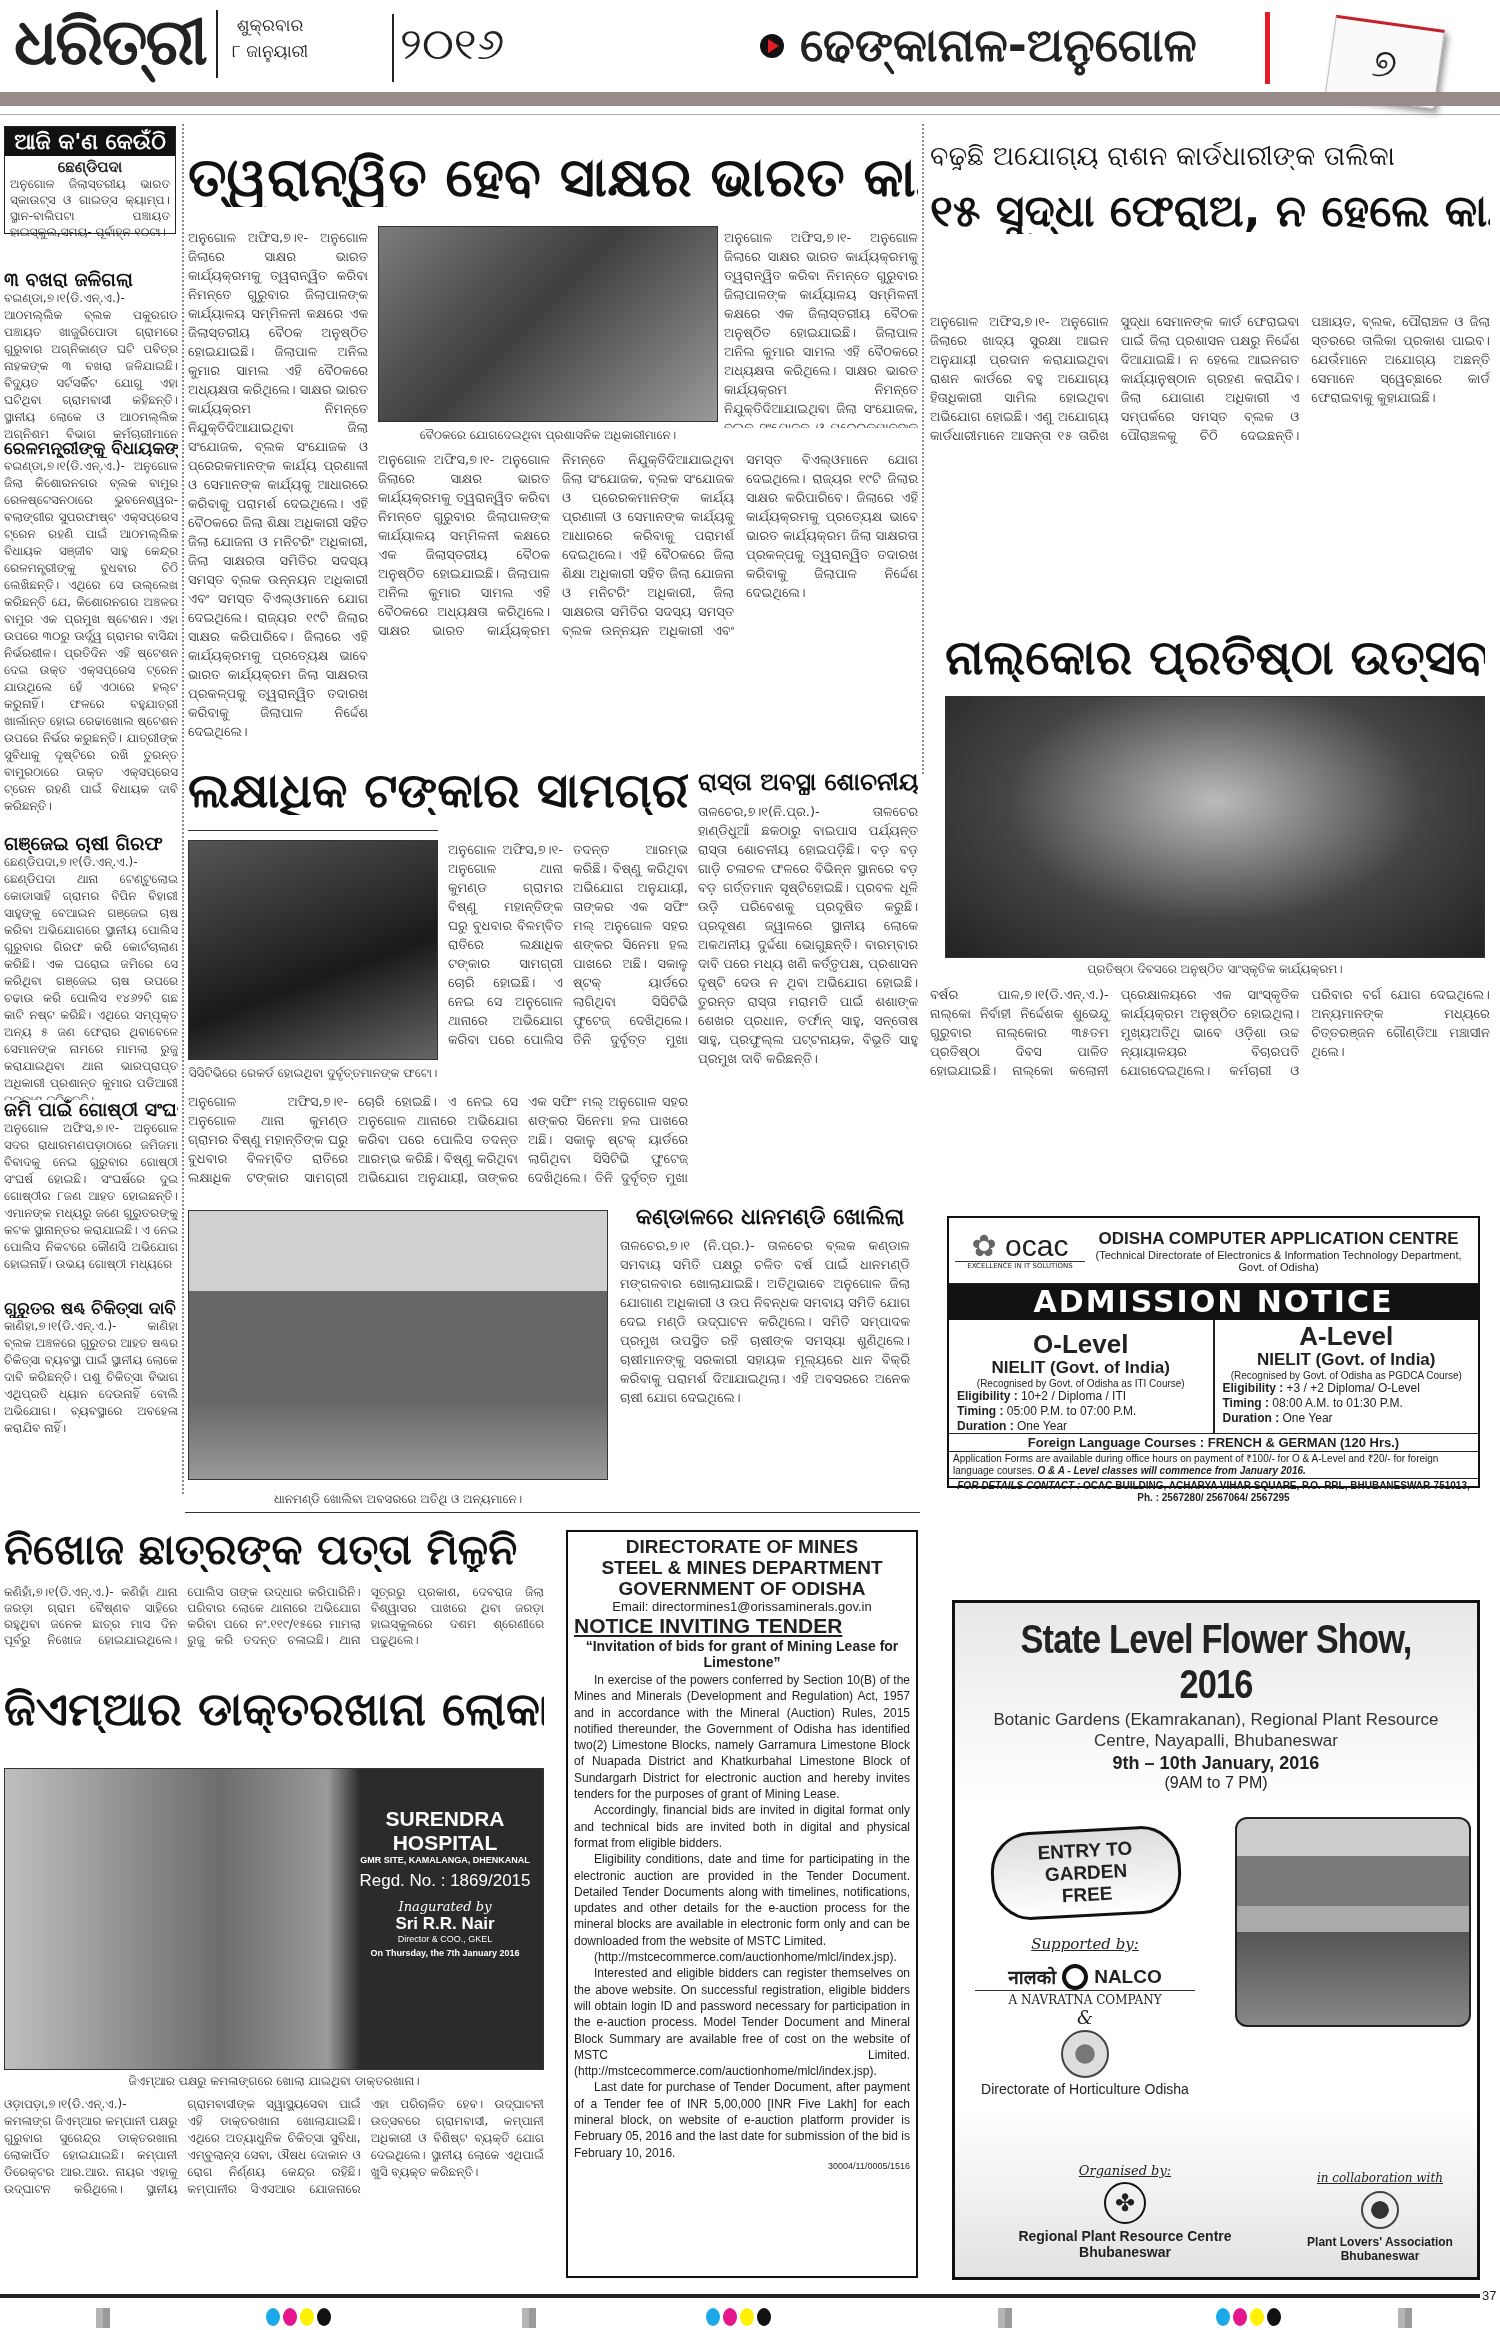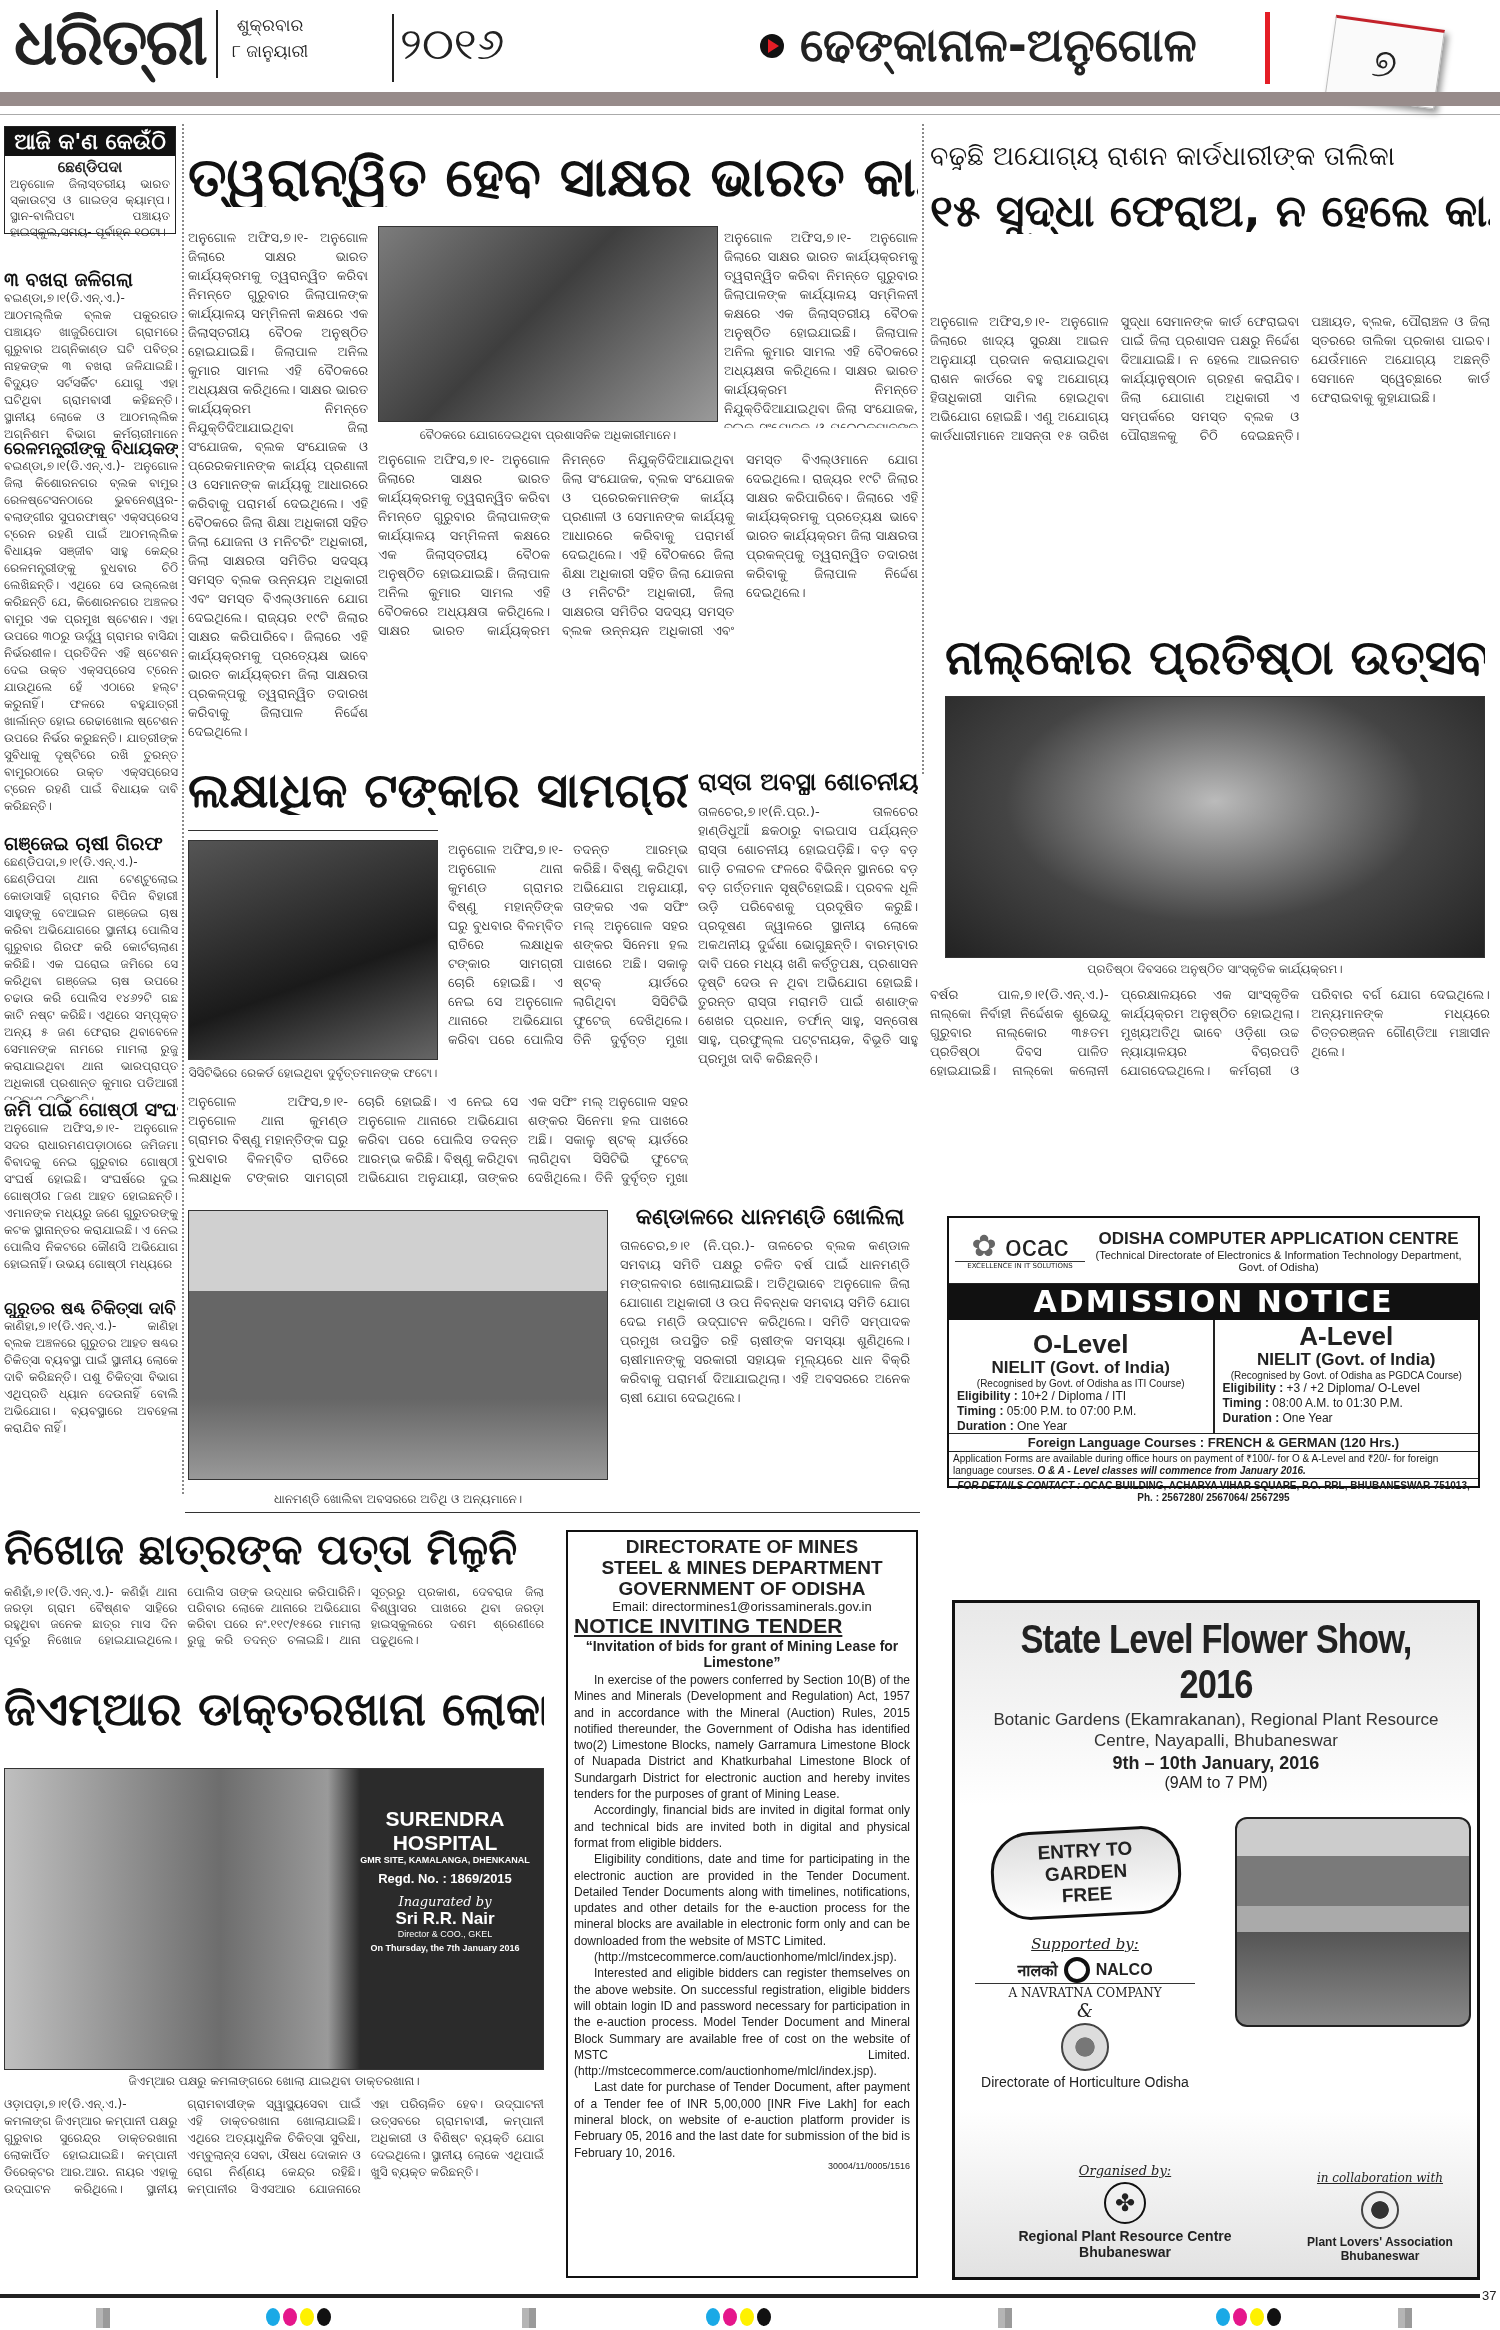--- a/index.html
+++ b/index.html
@@ -153,21 +153,21 @@
 </div>
 
 <div class="abs" style="left:185px;top:1512px;width:735px;height:1px;background:#333"></div>
 <div class="abs hl" style="left:4px;top:1528px;width:540px;font-size:42px">ନିଖୋଜ ଛାତ୍ରଙ୍କ ପତ୍ତା ମିଳୁନି</div>
 <div class="abs txt" style="left:4px;top:1584px;width:540px;height:78px;column-count:3;column-gap:10px;font-size:12px;line-height:16px">କଣିହାଁ,୭।୧(ଡି.ଏନ୍.ଏ.)- କଣିହାଁ ଥାନା ଜରଡ଼ା ଗ୍ରାମ ବୈଷ୍ଣବ ସାହିରେ ରହୁଥିବା ଜନେକ ଛାତ୍ର ମାସ ଦିନ ପୂର୍ବରୁ ନିଖୋଜ ହୋଇଯାଇଥିଲେ। ପୋଲିସ ତାଙ୍କ ଉଦ୍ଧାର କରିପାରିନି। ପରିବାର ଲୋକେ ଥାନାରେ ଅଭିଯୋଗ କରିବା ପରେ ନଂ.୧୧୯/୧୫ରେ ମାମଲା ରୁଜୁ କରି ତଦନ୍ତ ଚଳାଇଛି। ଥାନା ସୂତ୍ରରୁ ପ୍ରକାଶ, ଦେବରାଜ ଜିଲା ବିଶ୍ୱାସର ପାଖରେ ଥିବା ଜରଡ଼ା ହାଇସ୍କୁଲରେ ଦଶମ ଶ୍ରେଣୀରେ ପଢୁଥିଲେ।</div>
 <div class="abs hl" style="left:4px;top:1685px;width:540px;font-size:46px">ଜିଏମ୍ଆର ଡାକ୍ତରଖାନା ଲୋକାର୍ପିତ</div>
 <div class="abs photo" style="left:4px;top:1768px;width:540px;height:302px;background:linear-gradient(90deg,#bfbfbf,#6d6d6d 40%,#9a9a9a 60%,#2b2b2b 66%)">
   <div style="position:absolute;right:8px;top:16px;width:180px;height:270px;color:#fff;text-align:center;font-family:'Liberation Sans',sans-serif">
     <div style="font-size:21px;font-weight:bold;margin-top:22px">SURENDRA HOSPITAL</div>
     <div style="font-size:9px;font-weight:bold">GMR SITE, KAMALANGA, DHENKANAL</div>
-    <div style="font-size:13px;font-weight:bold;margin-top:6px">Regd. No. : 1869/2015</div>
+    <div style="font-size:17px;font-weight:normal;margin-top:6px">Regd. No. : 1869/2015</div>
     <div style="font-size:13px;font-style:italic;font-family:'DejaVu Serif',serif;margin-top:8px">Inagurated by</div>
     <div style="font-size:17px;font-weight:bold">Sri R.R. Nair</div>
     <div style="font-size:9px">Director &amp; COO., GKEL</div>
     <div style="font-size:9px;font-weight:bold;margin-top:4px">On Thursday, the 7th January 2016</div>
   </div>
 </div>
 <div class="abs cap" style="left:4px;top:2074px;width:540px">ଜିଏମ୍ଆର ପକ୍ଷରୁ କମଳାଙ୍ଗରେ ଖୋଲା ଯାଇଥିବା ଡାକ୍ତରଖାନା।</div>
 <div class="abs txt" style="left:4px;top:2096px;width:540px;height:182px;column-count:3;column-gap:10px;font-size:12px;line-height:17px">ଓଡ଼ାପଡ଼ା,୭।୧(ଡି.ଏନ୍.ଏ.)- କମଳାଙ୍ଗ ଜିଏମ୍ଆର କମ୍ପାନୀ ପକ୍ଷରୁ ଗୁରୁବାର ସୁରେନ୍ଦ୍ର ଡାକ୍ତରଖାନା ଲୋକାର୍ପିତ ହୋଇଯାଇଛି। କମ୍ପାନୀ ଡିରେକ୍ଟର ଆର.ଆର. ନାୟର ଏହାକୁ ଉଦ୍‌ଘାଟନ କରିଥିଲେ। ସ୍ଥାନୀୟ ଗ୍ରାମବାସୀଙ୍କ ସ୍ୱାସ୍ଥ୍ୟସେବା ପାଇଁ ଏହି ଡାକ୍ତରଖାନା ଖୋଲାଯାଇଛି। ଏଥିରେ ଅତ୍ୟାଧୁନିକ ଚିକିତ୍ସା ସୁବିଧା, ଏମ୍ବୁଲାନ୍ସ ସେବା, ଔଷଧ ଦୋକାନ ଓ ରୋଗ ନିର୍ଣ୍ଣୟ କେନ୍ଦ୍ର ରହିଛି। କମ୍ପାନୀର ସିଏସଆର ଯୋଜନାରେ ଏହା ପରିଚାଳିତ ହେବ। ଉଦ୍‌ଘାଟନୀ ଉତ୍ସବରେ ଗ୍ରାମବାସୀ, କମ୍ପାନୀ ଅଧିକାରୀ ଓ ବିଶିଷ୍ଟ ବ୍ୟକ୍ତି ଯୋଗ ଦେଇଥିଲେ। ସ୍ଥାନୀୟ ଲୋକେ ଏଥିପାଇଁ ଖୁସି ବ୍ୟକ୍ତ କରିଛନ୍ତି।</div>
 
 <div class="abs ad" style="left:566px;top:1530px;width:352px;height:748px;padding:4px 6px;font-family:'Liberation Sans',sans-serif">
@@ -192,21 +192,21 @@
 
 <div class="abs ad" style="left:952px;top:1600px;width:528px;height:680px;background:linear-gradient(180deg,#e8e8e8,#fff 30%,#fff 75%,#e2e2e2);border-width:3px;font-family:'Liberation Sans',sans-serif">
   <div style="text-align:center;font-size:40px;font-weight:bold;margin-top:14px;letter-spacing:-1px;font-family:'Liberation Sans',sans-serif;transform:scaleX(0.86)">State Level Flower Show, 2016</div>
   <div style="text-align:center;font-size:17px;color:#333;padding:2px 26px;line-height:21px">Botanic Gardens (Ekamrakanan), Regional Plant Resource Centre, Nayapalli, Bhubaneswar</div>
   <div style="text-align:center;font-size:18px;font-weight:bold">9th – 10th January, 2016</div>
   <div style="text-align:center;font-size:16px">(9AM to 7 PM)</div>
   <div style="position:absolute;left:36px;top:226px;width:190px;height:88px;border:3px solid #111;border-radius:40px;background:linear-gradient(#ddd,#fff);display:flex;align-items:center;justify-content:center;font-weight:bold;font-size:19px;text-align:center;padding:0 30px;line-height:22px;transform:rotate(-3deg)">ENTRY TO GARDEN FREE</div>
   <div style="position:absolute;left:280px;top:214px;width:236px;height:210px;border:2px solid #222;border-radius:12px;background:linear-gradient(180deg,#ccc 0 18%,#7a7a7a 18% 42%,#aaa 42% 55%,#555 55%,#888)"></div>
   <div style="position:absolute;left:20px;top:332px;width:220px;text-align:center">
     <div style="font-family:'DejaVu Serif',serif;font-style:italic;font-size:15px;text-decoration:underline">Supported by:</div>
-    <div style="font-size:16px;font-weight:bold;margin-top:4px;border-bottom:1px solid #333;display:flex;justify-content:center;align-items:center;gap:6px">
+    <div style="font-size:19px;font-weight:bold;margin-top:11px;border-bottom:1px solid #333;display:flex;justify-content:center;align-items:center;gap:6px">
         <span>नालको</span>
         <span style="display:inline-block;width:26px;height:26px;border-radius:50%;border:4px solid #111"></span>
         <span>NALCO</span>
       </div>
     <div style="font-family:'DejaVu Serif',serif;font-size:12px;margin-top:2px">A NAVRATNA COMPANY</div>
     <div style="font-family:'DejaVu Serif',serif;font-size:18px;font-style:italic">&amp;</div>
     <div style="width:48px;height:48px;border-radius:50%;border:2px solid #444;margin:2px auto;background:radial-gradient(#777 30%,#ddd 32%)"></div>
     <div style="font-size:14px;line-height:18px">Directorate of Horticulture Odisha</div>
   </div>
   <div style="position:absolute;left:20px;top:560px;width:300px;text-align:center">

